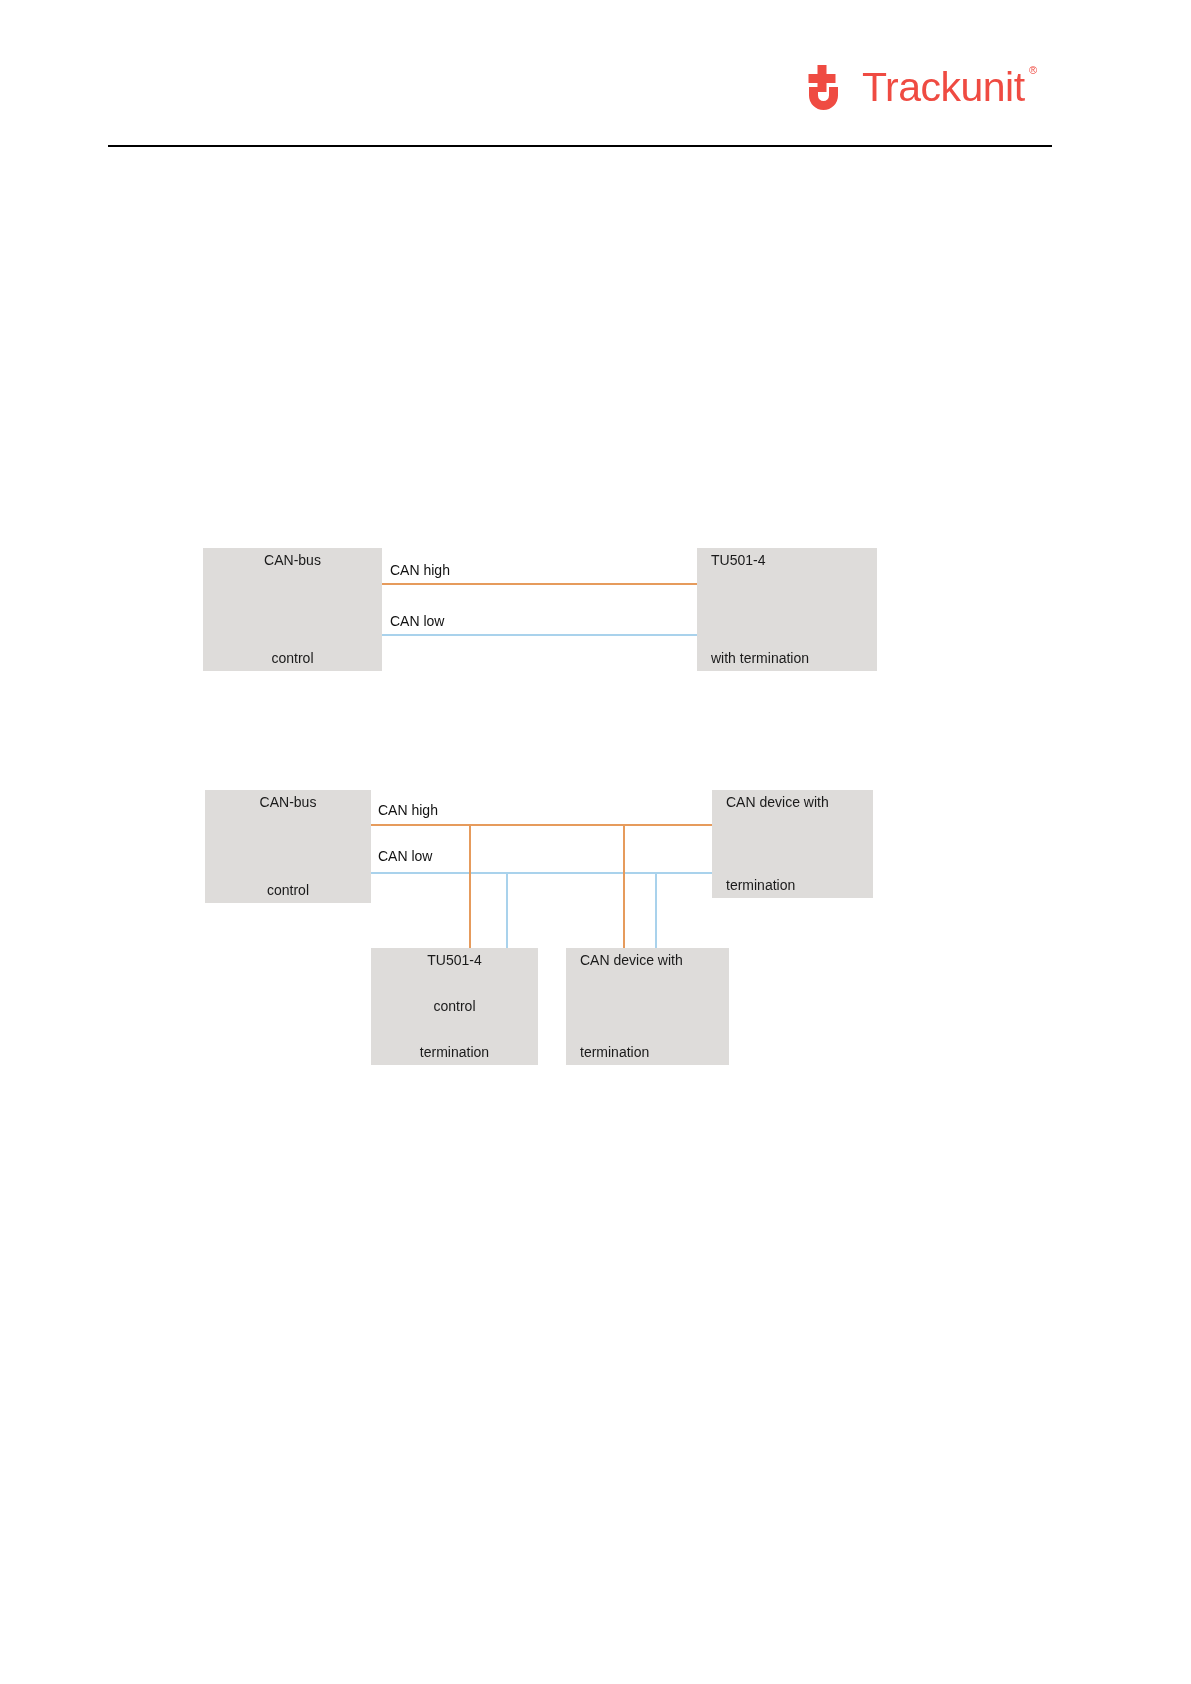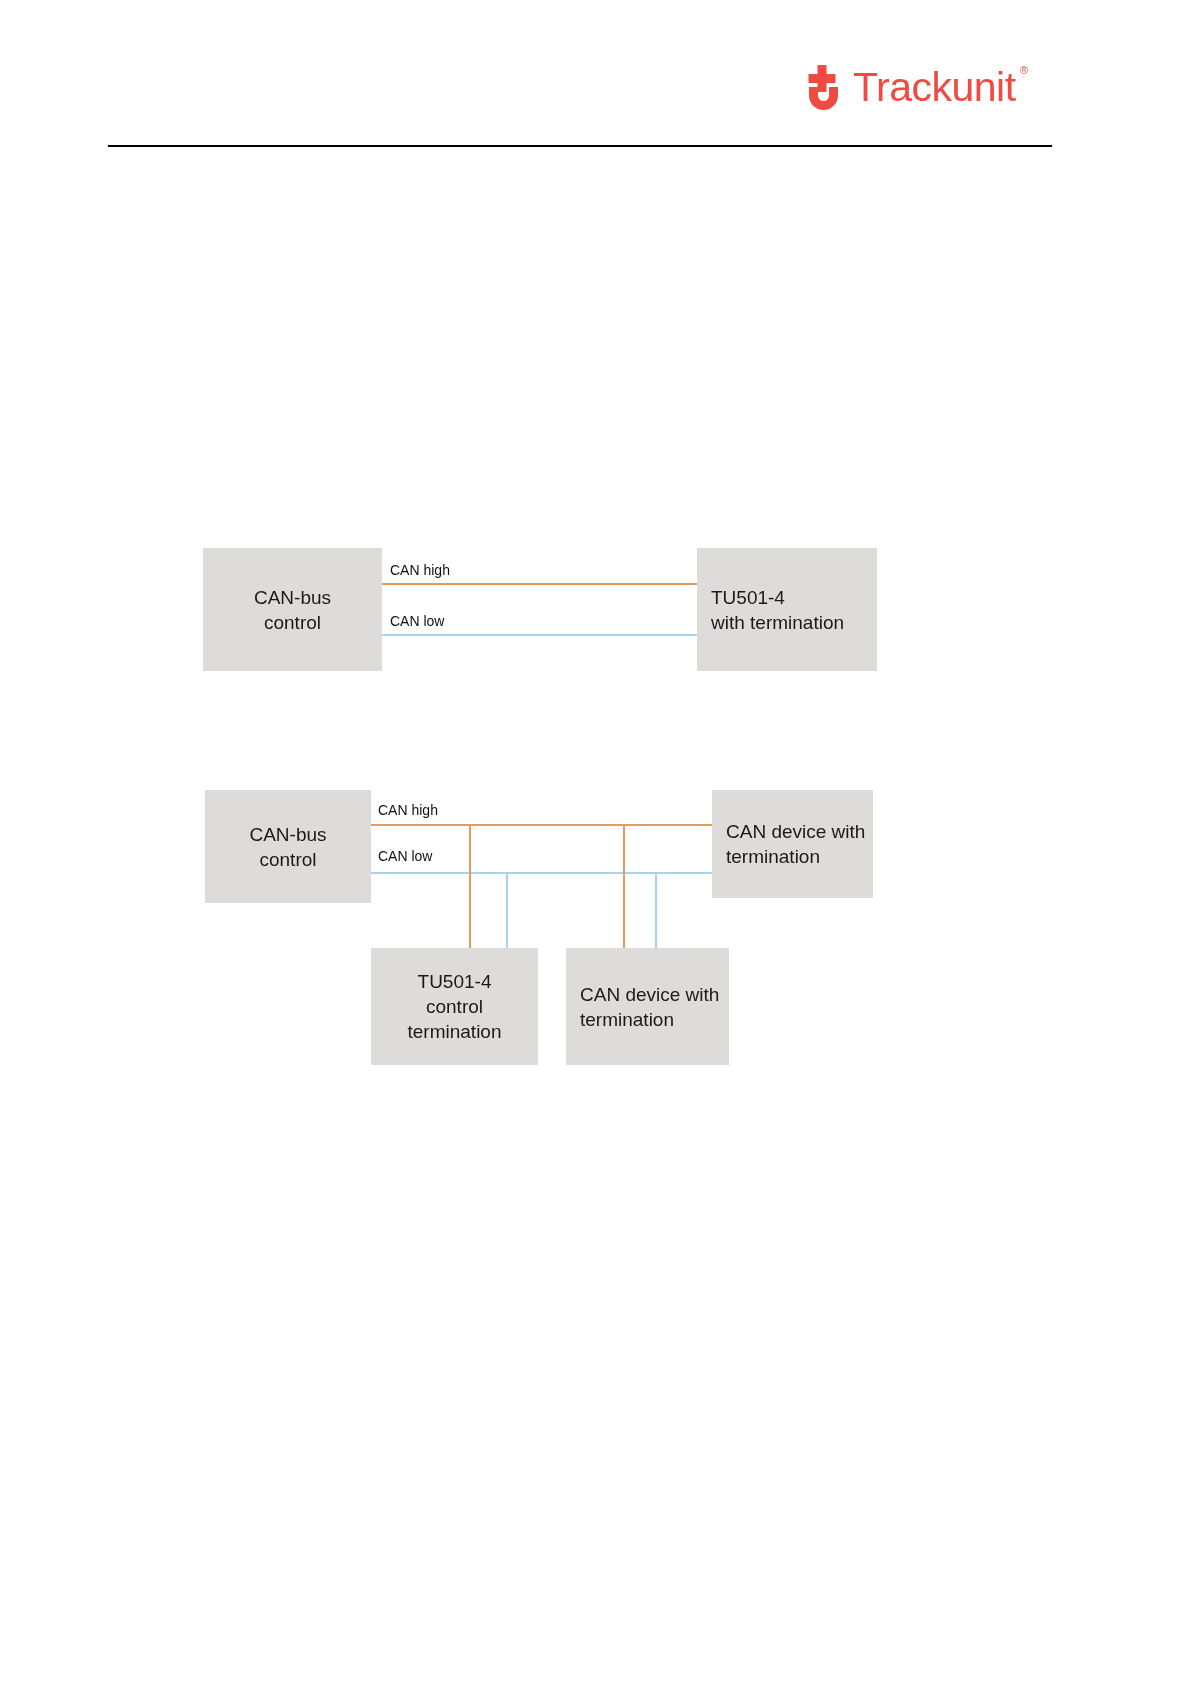--- a/index.html
+++ b/index.html
@@ -21,21 +21,21 @@
 
   
   #logo {
     position: absolute;
     left: 800px;
     top: 62px;
     width: 190px;
     height: 50px;
     display: flex;
     align-items: center;
-    gap: 7px;
+    gap: 16px;
   }
   #logo-mark { width: 46px; height: 46px; flex: 0 0 auto; }
   #logo-word {
     position: relative;
     font-family: "Liberation Sans", sans-serif;
     font-size: 41px;
     line-height: 41px;
     font-weight: 500;
     letter-spacing: -0.5px;
     color: #EF4B42;
@@ -59,23 +59,23 @@
   }
 
   
   .diagram { position: absolute; }
   .node-box {
     position: absolute;
     background: #DEDCDA;
     box-sizing: border-box;
     display: flex;
     flex-direction: column;
-    justify-content: center;
+    justify-content: space-between;
     font-family: "Liberation Sans", sans-serif;
-    font-size: 19px;
+    font-size: 14px;
     line-height: 25px;
     color: #1a1a1a;
     z-index: 3;
   }
   .node-box.centered { align-items: center; text-align: center; }
   .node-box.lefted { align-items: flex-start; text-align: left; padding-left: 14px; }
   .node-box .ln { display: block; white-space: nowrap; }
 
   .wire-h {
     position: absolute;

